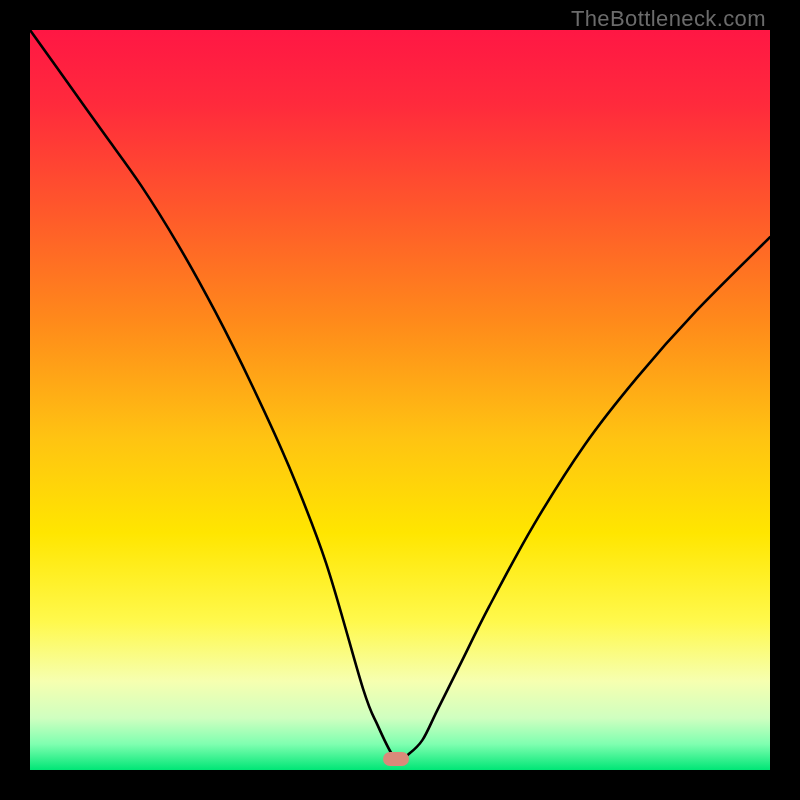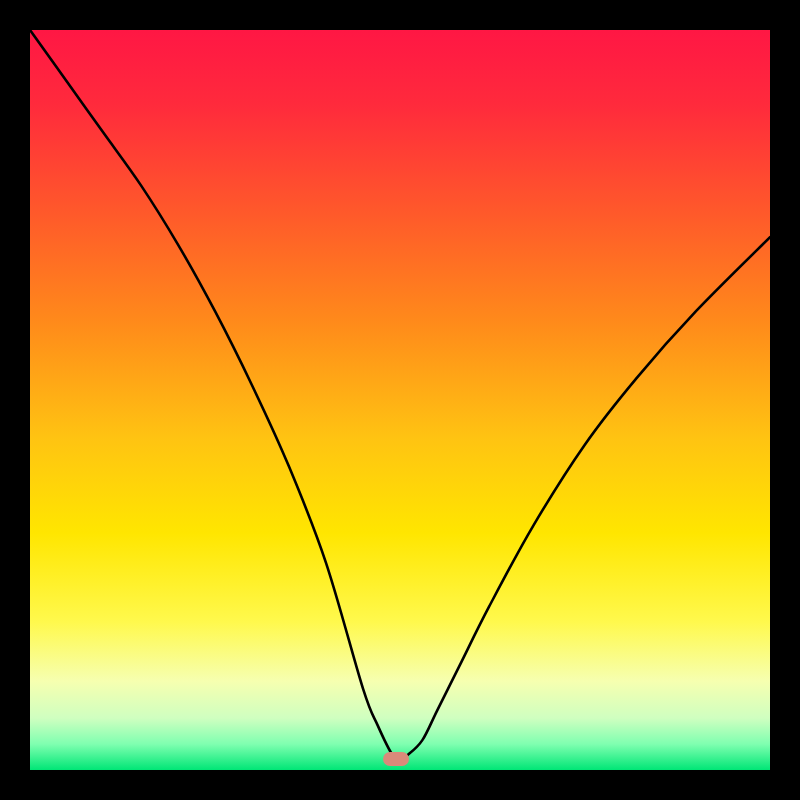--- a/index.html
+++ b/index.html
@@ -82,13 +82,14 @@
       <rect x="0" y="0" width="100" height="100" fill="url(#heat)"></rect>
     </svg>
 
     <svg class="curve-layer" viewBox="0 0 100 100" preserveAspectRatio="none" id="curve-svg">
       <path id="curve-path" fill="none" stroke-width="0.35" stroke-linejoin="round" stroke-linecap="round" d="M 0.00 0.00 C 0.83 1.17, 3.33 4.67, 5.00 7.00 C 6.67 9.33, 8.33 11.67, 10.00 14.00 C 11.67 16.33, 13.33 18.50, 15.00 21.00 C 16.67 23.50, 18.33 26.17, 20.00 29.00 C 21.67 31.83, 23.33 34.83, 25.00 38.00 C 26.67 41.17, 28.33 44.50, 30.00 48.00 C 31.67 51.50, 33.33 55.00, 35.00 59.00 C 36.67 63.00, 38.33 67.00, 40.00 72.00 C 41.67 77.00, 43.83 85.33, 45.00 89.00 C 46.17 92.67, 46.33 92.50, 47.00 94.00 C 47.67 95.50, 48.50 97.25, 49.00 98.00 C 49.50 98.75, 49.67 98.50, 50.00 98.50 C 50.33 98.50, 50.50 98.42, 51.00 98.00 C 51.50 97.58, 52.33 97.00, 53.00 96.00 C 53.67 95.00, 54.17 93.67, 55.00 92.00 C 55.83 90.33, 56.83 88.33, 58.00 86.00 C 59.17 83.67, 60.33 81.17, 62.00 78.00 C 63.67 74.83, 65.83 70.67, 68.00 67.00 C 70.17 63.33, 72.67 59.33, 75.00 56.00 C 77.33 52.67, 79.50 50.00, 82.00 47.00 C 84.50 44.00, 87.00 41.17, 90.00 38.00 C 93.00 34.83, 98.33 29.67, 100.00 28.00" stroke="#000000"></path>
     </svg>
 
     <div class="marker" id="min-marker" style="left: 49.5%; top: 98.5%; background: rgb(218, 138, 122);"></div>
   </div>
 
+  <div class="watermark">TheBottleneck.com</div>
 </div>
 
 </body></html>

